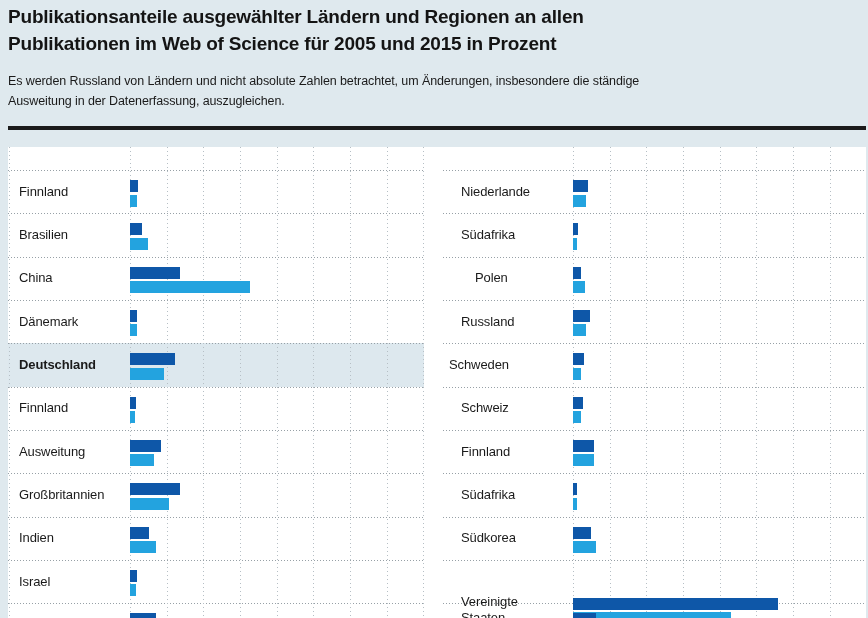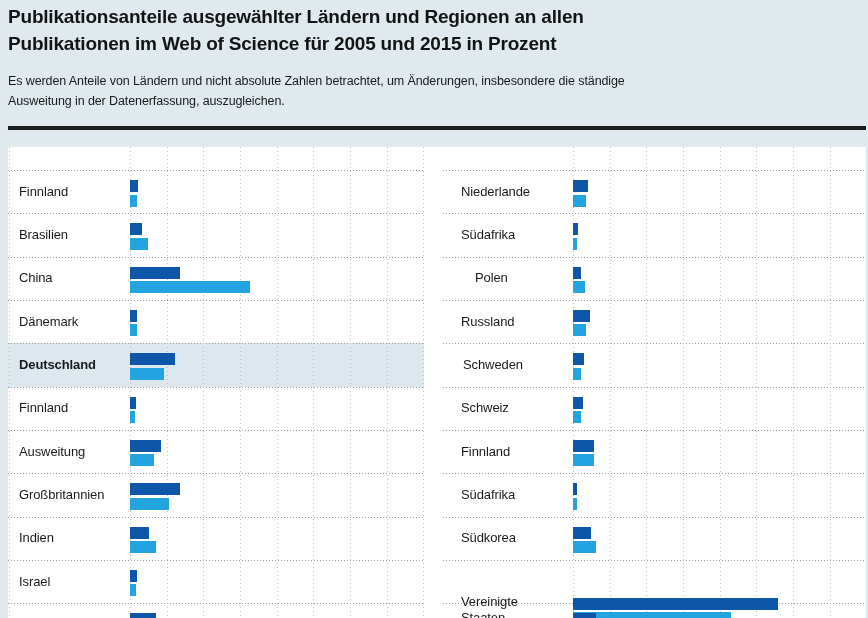--- a/index.html
+++ b/index.html
@@ -49,21 +49,21 @@
 <body style="background: rgb(223, 233, 238);">
 
 <div class="stage">
 
   <div class="title">
     <div>Publikationsanteile ausgewählter Ländern und Regionen an allen</div>
     <div>Publikationen im Web of Science für 2005 und 2015 in Prozent</div>
   </div>
 
   <div class="subtitle">
-    <div>Es werden Anteile von Ländern und nicht absolute Zahlen betrachtet, um Änderungen, insbesondere die ständige</div>
+    <div>Es werden Russland von Ländern und nicht absolute Zahlen betrachtet, um Änderungen, insbesondere die ständige</div>
     <div>Ausweitung in der Datenerfassung, auszugleichen.</div>
   </div>
 
   <div class="divider" style="background: rgb(27, 27, 27);"></div>
 
   <div class="chart-area" style="background: rgb(255, 255, 255);">
     <div class="panel" id="panel-left" style="left: 0px; width: 415.5px;">
         <div class="band" style="top: 196.28px; height: 43.32px; background: rgb(221, 232, 238);"></div>
         <div class="hgrid" style="top: 23px; background-image: repeating-linear-gradient(to right, rgb(151, 160, 166) 0px, rgb(151, 160, 166) 1px, transparent 1px, transparent 3px);"></div>
         <div class="hgrid" style="top: 66.32px; background-image: repeating-linear-gradient(to right, rgb(151, 160, 166) 0px, rgb(151, 160, 166) 1px, transparent 1px, transparent 3px);"></div>
@@ -174,21 +174,21 @@
           <div class="country-label" style="left: 32px;">Polen</div>
           <div class="bar" style="left: 130px; top: 10px; width: 8.0674px; height: 12px; background: rgb(14, 87, 168);"></div>
           <div class="bar" style="left: 130px; top: 24.5px; width: 11.7344px; height: 12px; background: rgb(35, 163, 223);"></div>
         </div>
         <div class="crow" style="top: 152.96px; height: 43.32px;">
           <div class="country-label" style="left: 18px;">Russland</div>
           <div class="bar" style="left: 130px; top: 10px; width: 16.8682px; height: 12px; background: rgb(14, 87, 168);"></div>
           <div class="bar" style="left: 130px; top: 24.5px; width: 13.2012px; height: 12px; background: rgb(35, 163, 223);"></div>
         </div>
         <div class="crow" style="top: 196.28px; height: 43.32px;">
-          <div class="country-label" style="left: 20px; text-align: right;">Schweden</div>
+          <div class="country-label" style="left: 6px; text-align: right;">Schweden</div>
           <div class="bar" style="left: 130px; top: 10px; width: 11.001px; height: 12px; background: rgb(14, 87, 168);"></div>
           <div class="bar" style="left: 130px; top: 24.5px; width: 8.0674px; height: 12px; background: rgb(35, 163, 223);"></div>
         </div>
         <div class="crow" style="top: 239.6px; height: 43.32px;">
           <div class="country-label" style="left: 18px;">Schweiz</div>
           <div class="bar" style="left: 130px; top: 10px; width: 10.2676px; height: 12px; background: rgb(14, 87, 168);"></div>
           <div class="bar" style="left: 130px; top: 24.5px; width: 8.0674px; height: 12px; background: rgb(35, 163, 223);"></div>
         </div>
         <div class="crow" style="top: 282.92px; height: 43.32px;">
           <div class="country-label" style="left: 18px;">Finnland</div>

